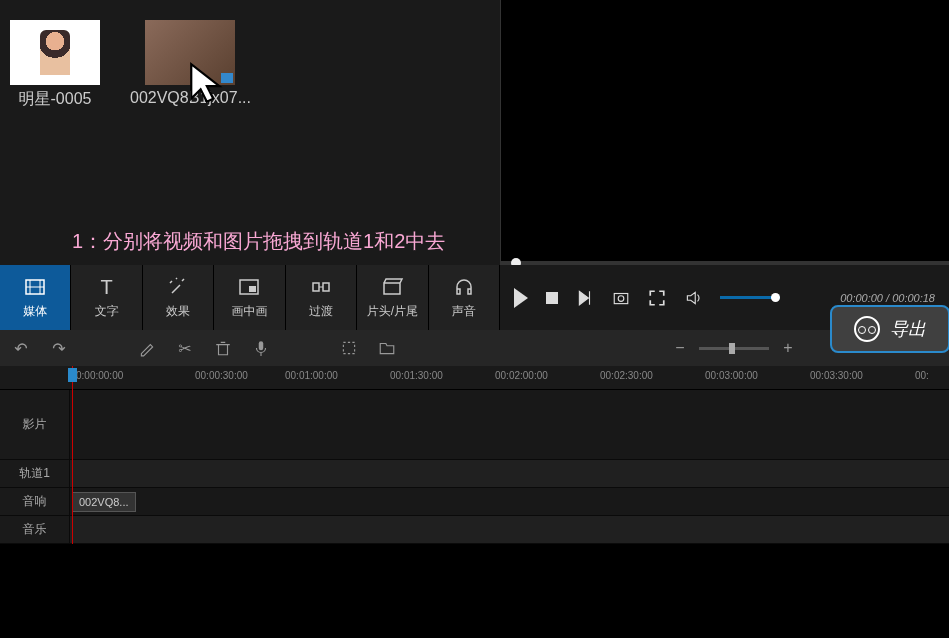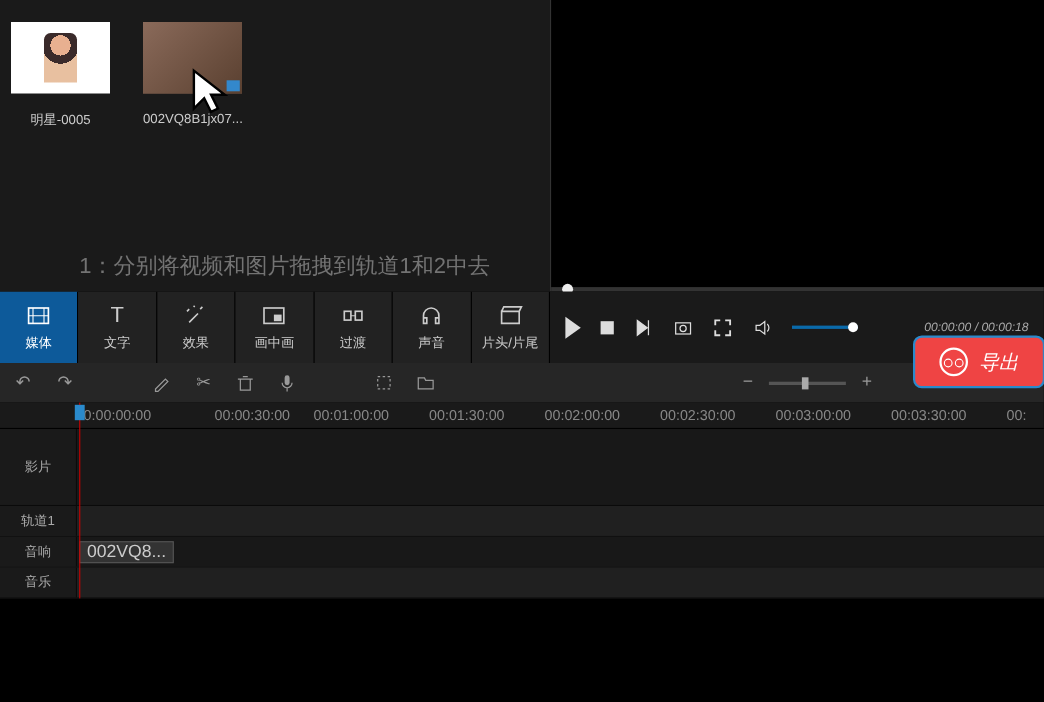--- a/index.html
+++ b/index.html
@@ -9,69 +9,69 @@
 .media-panel { width: 500px; background: #1a1a1a; padding: 20px 10px 0 10px; position: relative; }
 .media-items { display: flex; gap: 30px; }
 .media-item { display: flex; flex-direction: column; align-items: center; cursor: pointer; }
 .thumb { width: 90px; height: 65px; background: #fff; display: flex; align-items: center; justify-content: center; position: relative; }
 .thumb.photo { background: linear-gradient(#fff 0%, #fff 100%); }
 .thumb.photo::after { content: ''; width: 30px; height: 45px; background: radial-gradient(circle at 50% 25%, #e8b090 0%, #e8b090 25%, #3a2a2a 25%, #3a2a2a 45%, #e8c0a0 45%); border-radius: 6px 6px 0 0; }
 .thumb.video { background: #7a5a4a; position: relative; }
 .thumb.video::after { content: ''; position: absolute; inset: 0; background: linear-gradient(135deg, #8a6a5a 0%, #5a4030 100%); }
 .thumb .cursor { position: absolute; left: 40px; top: 38px; z-index: 5; color: #fff; font-size: 14px; pointer-events: none; }
 .thumb .video-badge { position: absolute; right: 2px; bottom: 2px; width: 12px; height: 10px; background: #3388cc; z-index: 5; }
-.media-label { color: #ccc; font-size: 12px; margin-top: 16px; }
-
-.annotation { position: absolute; left: 72px; bottom: 10px; color: #737373; font-size: 20px; font-weight: 400; }
+.media-label { color: #ccc; font-size: 16px; margin-top: 4px; }
+
+.annotation { position: absolute; left: 72px; bottom: 10px; color: #f9a8d4; font-size: 20px; font-weight: 400; }
 
 .preview-panel { flex: 1; background: #000; border-left: 1px solid #333; position: relative; }
 .preview-scrub { position: absolute; left: 0; right: 0; bottom: 0; height: 4px; background: #333; }
 .preview-scrub .knob { position: absolute; left: 10px; top: -3px; width: 10px; height: 10px; background: #eee; border-radius: 50%; }
 
 .control-bar { display: flex; align-items: stretch; height: 65px; background: #000; }
 .controls-left { width: 500px; display: flex; background: #222; }
 .ctrl-tab { flex: 1; display: flex; flex-direction: column; align-items: center; justify-content: center; gap: 4px; border-right: 1px solid #000; cursor: pointer; color: #ccc; }
 .ctrl-tab.active { background: #0d5a9a; color: #fff; }
 .ctrl-tab .ic { font-size: 20px; height: 24px; display: flex; align-items: center; }
 .ctrl-tab .lbl { font-size: 12px; }
 
 .controls-right { flex: 1; display: flex; align-items: center; background: #1a1a1a; padding: 0 14px; gap: 18px; position: relative; font-style: italic; }
 .pbtn { width: 18px; height: 18px; color: #ddd; cursor: pointer; display: flex; align-items: center; justify-content: center; }
 .play-btn { width: 0; height: 0; border-left: 14px solid #ddd; border-top: 10px solid transparent; border-bottom: 10px solid transparent; cursor: pointer; }
 .stop-btn { width: 12px; height: 12px; background: #ddd; cursor: pointer; }
 .vol-slider { width: 60px; height: 3px; background: #0a6aaa; position: relative; }
 .vol-slider .dot { position: absolute; right: 0; top: -3px; width: 9px; height: 9px; background: #fff; border-radius: 50%; }
 .time-display { margin-left: auto; font-size: 11px; color: #aaa; }
-.export-btn { position: absolute; right: -1px; top: 40px; width: 120px; height: 48px; background: #ef4444; border: 2px solid #2a8acc; border-radius: 8px; display: flex; align-items: center; justify-content: center; gap: 10px; color: #fff; font-size: 18px; cursor: pointer; z-index: 10; }
+.export-btn { position: absolute; right: -1px; top: 40px; width: 120px; height: 48px; background: #404040; border: 2px solid #2a8acc; border-radius: 8px; display: flex; align-items: center; justify-content: center; gap: 10px; color: #fff; font-size: 18px; cursor: pointer; z-index: 10; }
 .export-btn .reel { width: 26px; height: 26px; border: 2px solid #fff; border-radius: 50%; position: relative; }
 .export-btn .reel::before, .export-btn .reel::after { content: ''; position: absolute; width: 6px; height: 6px; border: 1.5px solid #fff; border-radius: 50%; }
 .export-btn .reel::before { left: 2px; top: 8px; }
 .export-btn .reel::after { right: 2px; top: 8px; }
 
 .toolbar-row { height: 36px; background: #262626; display: flex; align-items: center; padding: 0 12px; gap: 20px; }
 .tool-ic { width: 18px; height: 18px; color: #999; cursor: pointer; display: flex; align-items: center; justify-content: center; font-size: 16px; }
 .zoom-group { margin-left: auto; display: flex; align-items: center; gap: 10px; margin-right: 140px; }
 .zoom-slider { width: 70px; height: 3px; background: #555; position: relative; }
 .zoom-slider .knob { position: absolute; left: 30px; top: -4px; width: 6px; height: 11px; background: #aaa; }
 
 .timeline { position: relative; }
 .ruler { height: 24px; background: #1a1a1a; display: flex; align-items: center; position: relative; padding-left: 70px; overflow: hidden; border-bottom: 1px solid #000; }
-.ruler .tick { position: absolute; font-size: 13px; color: #888; top: 4px; }
+.ruler .tick { position: absolute; font-size: 10px; color: #888; top: 4px; }
 
 .track { height: 70px; background: #1f1f1f; border-bottom: 1px solid #0a0a0a; display: flex; }
 .track.small { height: 28px; }
 .track.alt { background: #232323; justify-content: center; }
 .track-label { width: 70px; display: flex; align-items: center; justify-content: center; font-size: 12px; color: #aaa; border-right: 1px solid #0a0a0a; background: #1a1a1a; }
 .track-content { flex: 1; position: relative; background: #181818; }
 .track.alt .track-content { background: #202020; }
 
 .playhead { position: absolute; left: 72px; top: 0; bottom: 0; width: 1px; background: #cc0000; z-index: 5; }
 .playhead-handle { position: absolute; left: 68px; top: 2px; width: 9px; height: 14px; background: #2a8acc; z-index: 6; cursor: pointer; }
 
-.clip { position: absolute; left: 2px; top: 4px; height: 20px; padding: 0 6px; background: #333; border: 1px solid #555; font-size: 16px; color: #ccc; display: flex; align-items: center; cursor: pointer; }
+.clip { position: absolute; left: 2px; top: 4px; height: 20px; padding: 0 6px; background: #333; border: 1px solid #555; font-size: 11px; color: #ccc; display: flex; align-items: center; cursor: pointer; }
 
 svg { width: 100%; height: 100%; }
 </style>
 </head>
 <body>
 
 <div class="top-area">
   <div class="media-panel">
     <div class="media-items">
       <div class="media-item">
@@ -137,32 +137,32 @@
             <rect x="4" y="8" width="6" height="8" fill="none" stroke="currentColor" stroke-width="1.5"></rect>
             <rect x="14" y="8" width="6" height="8" fill="none" stroke="currentColor" stroke-width="1.5"></rect>
             <path d="M10 12h4" stroke="currentColor"></path>
           </svg>
         </span>
       <span class="lbl">过渡</span>
     </div>
     <div class="ctrl-tab">
       <span class="ic">
           <svg viewBox="0 0 24 24">
+            <path d="M4 8h16v11H4z M4 8l2-4h16l-2 4" fill="none" stroke="currentColor" stroke-width="1.5"></path>
+          </svg>
+        </span>
+      <span class="lbl">片头/片尾</span>
+    </div>
+    <div class="ctrl-tab">
+      <span class="ic">
+          <svg viewBox="0 0 24 24">
             <path d="M5 14v-2a7 7 0 0114 0v2 M5 14v5h3v-5H5z M16 14v5h3v-5h-3z" fill="none" stroke="currentColor" stroke-width="1.5"></path>
           </svg>
         </span>
       <span class="lbl">声音</span>
-    </div>
-    <div class="ctrl-tab">
-      <span class="ic">
-          <svg viewBox="0 0 24 24">
-            <path d="M4 8h16v11H4z M4 8l2-4h16l-2 4" fill="none" stroke="currentColor" stroke-width="1.5"></path>
-          </svg>
-        </span>
-      <span class="lbl">片头/片尾</span>
     </div>
   </div>
 
   <div class="controls-right">
     <div class="play-btn"></div>
     <div class="stop-btn"></div>
     <div class="pbtn">
         <svg viewBox="0 0 16 16">
           <path d="M3 2v12l8-6z M12 2v12" fill="currentColor" stroke="currentColor"></path>
         </svg>

